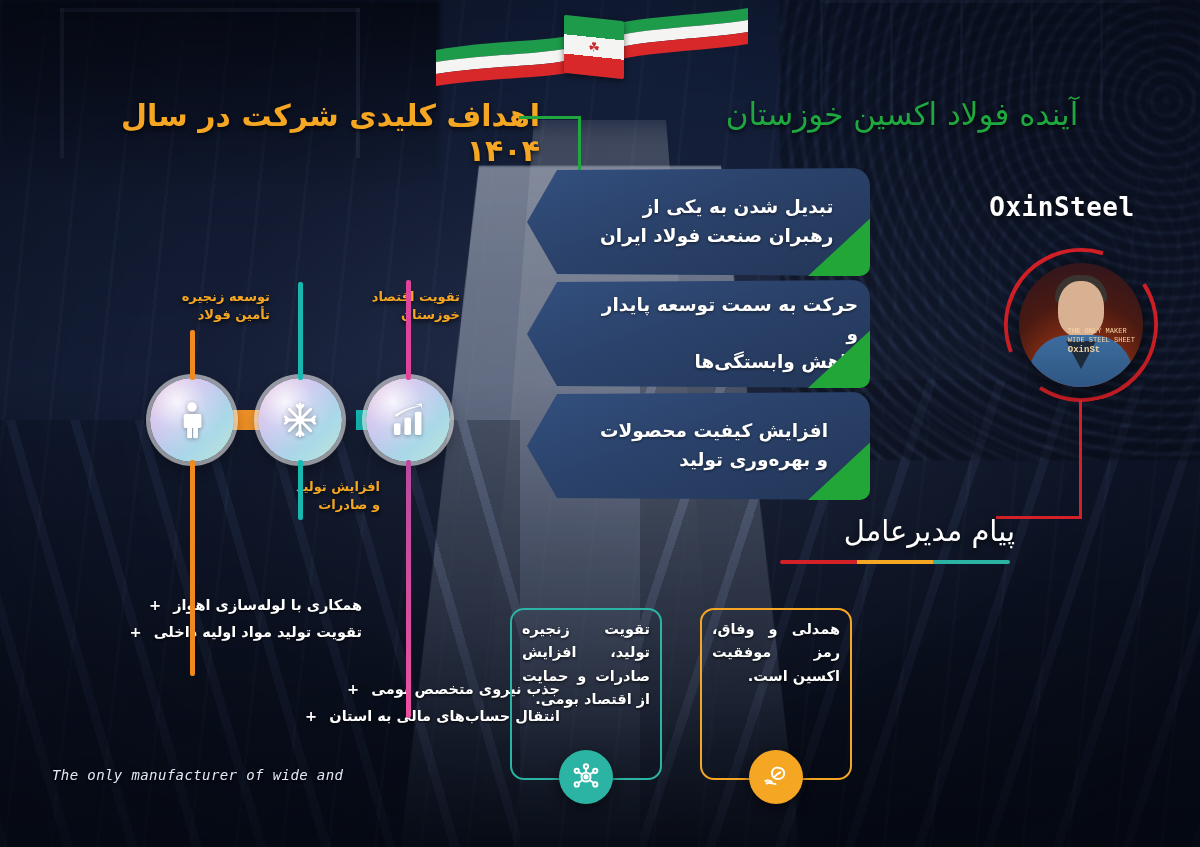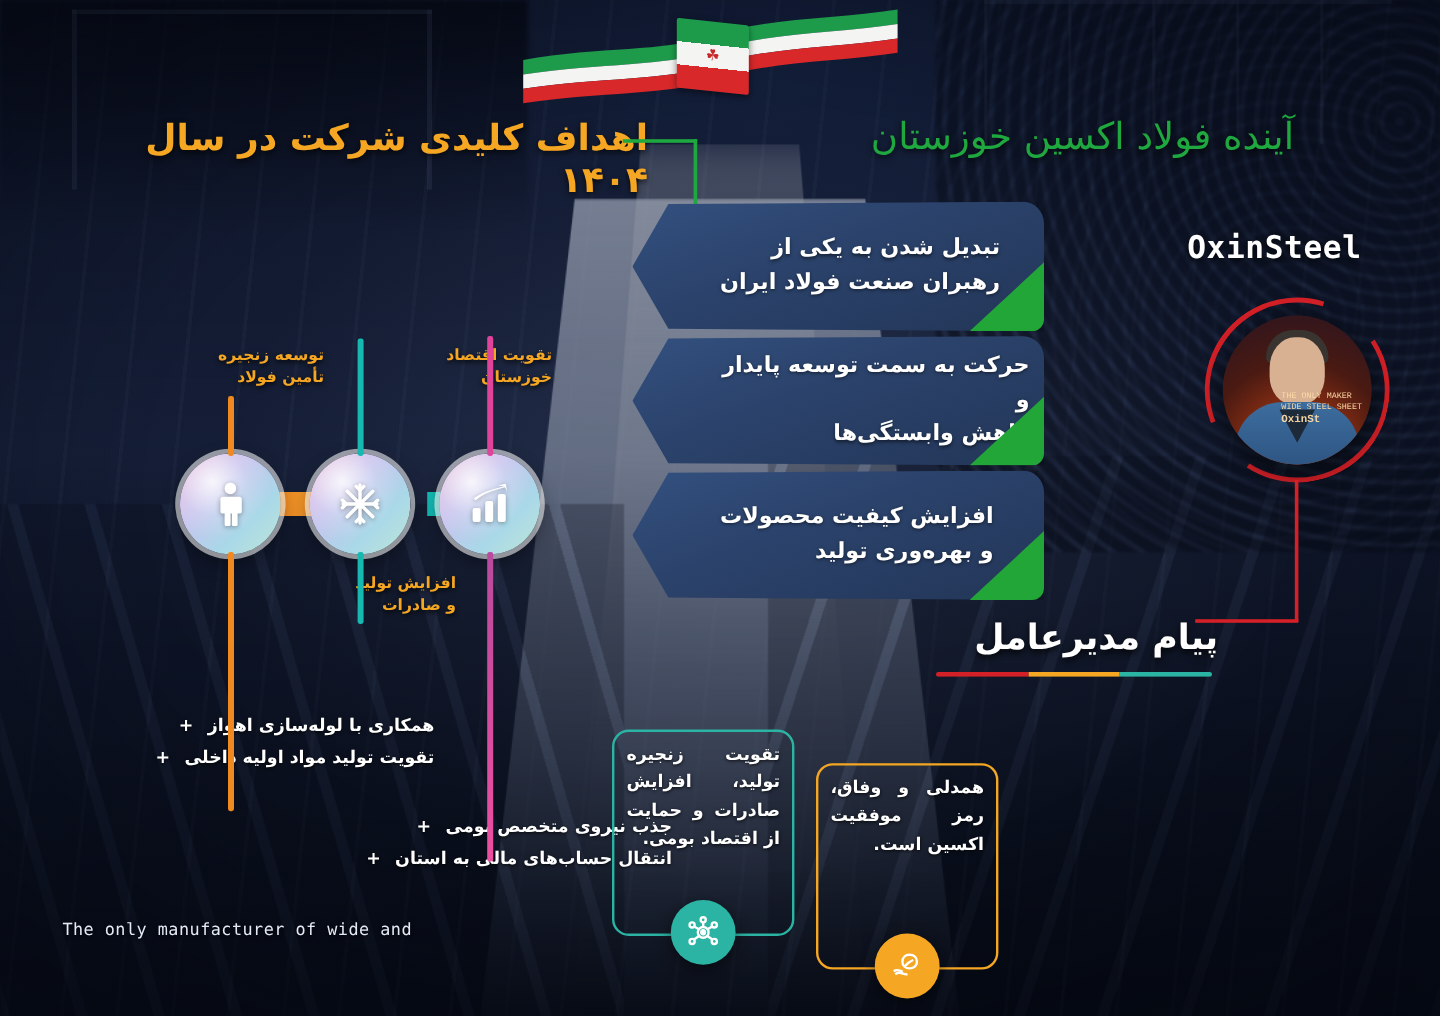--- a/index.html
+++ b/index.html
@@ -159,38 +159,38 @@
   .ring{position:absolute;right:42px;top:248px;width:154px;height:154px;}
   .ring i{position:absolute;inset:0;border-radius:50%;border:4px solid #d42027;}
   .ring .a{clip-path:polygon(50% 50%, 0 0, 100% 0);transform:rotate(-28deg);}
   .ring .b{clip-path:polygon(50% 50%, 100% 0, 100% 100%);transform:rotate(12deg);}
   .ring .c{clip-path:polygon(50% 50%, 100% 100%, 0 100%);transform:rotate(-12deg);}
   .ring .d{clip-path:polygon(50% 50%, 0 100%, 0 0);transform:rotate(24deg);}
   .ring-stem{position:absolute;right:118px;top:400px;width:3px;height:118px;background:#d42027;}
   .ring-stem2{position:absolute;right:118px;top:516px;width:86px;height:3px;background:#d42027;}
 
   .h-msg{position:absolute;right:185px;top:514px;width:330px;text-align:right;direction:rtl;
-    font-size:29px;font-weight:700;color:#fff;text-shadow:0 2px 6px rgba(0,0,0,.85);}
+    font-size:29px;font-weight:400;color:#fff;text-shadow:0 2px 6px rgba(0,0,0,.85);}
   .msgbar{position:absolute;right:190px;top:560px;width:230px;height:4px;display:flex;border-radius:2px;overflow:hidden;}
   .msgbar span{flex:1;}
 
   
   .qcard{position:absolute;top:608px;width:148px;height:168px;border-radius:14px;background:transparent;}
   .qcard .qtxt{position:absolute;inset:8px 10px auto 10px;text-align:right;direction:rtl;
     color:#fff;font-size:14.5px;font-weight:700;line-height:1.62;text-shadow:0 1px 3px rgba(0,0,0,.85);
     text-align:justify;text-align-last:right;}
   .qcirc{position:absolute;left:50%;bottom:-26px;transform:translateX(-50%);
     width:54px;height:54px;border-radius:50%;display:flex;align-items:center;justify-content:center;
     box-shadow:0 4px 12px rgba(0,0,0,.5);}
   .qcirc svg{width:30px;height:30px;fill:none;stroke:#fff;stroke-width:1.6;}
 
   .tagline{position:absolute;left:52px;top:766px;width:360px;direction:ltr;text-align:left;
     font-family:"DejaVu Sans Mono","Liberation Mono",monospace;
     font-size:14px;line-height:1.35;color:#e3eaf6;letter-spacing:.4px;
-    text-shadow:0 1px 3px rgba(0,0,0,.9);}
+    text-shadow:0 1px 3px rgba(0,0,0,.9);font-style:italic;}
 </style>
 </head>
 <body>
 
 <div id="stage">
 
   <div class="bgwrap">
     <div class="rails"></div>
     <div class="plate"></div>
     <div class="plate2"></div>
@@ -326,21 +326,21 @@
   <div class="ring-stem2"></div>
 
   <div class="h-msg">پیام مدیرعامل</div>
   <div class="msgbar">
     <span style="background:#2bb3a3"></span>
     <span style="background:#f5a623"></span>
     <span style="background:#d42027"></span>
   </div>
 
 
-  <div class="qcard" style="right:368px;border:2px solid #f5a623;margin-top:28px;">
+  <div class="qcard" style="right:348px;border:2px solid #f5a623;">
     <div class="qtxt">همدلی و وفاق، رمز موفقیت اکسین است.</div>
     <div class="qcirc" style="background:#f5a623;">
       <svg viewBox="0 0 24 24">
         <path d="M4 17.5c1.6-1.4 3.6-1.1 5.2-.4 1 .4 2 .6 3 .4"></path>
         <path d="M3 15.4c2-1.1 4.2-.6 6 .5"></path>
         <path d="M13.5 4.5c3 0 5 1.9 5 4.6s-2.2 4.5-5 4.5-4.7-1.9-4.7-4.5 1.8-4.6 4.7-4.6z"></path>
         <path d="M10.4 12.2c1.5-1.9 3.4-3.3 5.6-4.2"></path>
       </svg>
     </div>
   </div>

